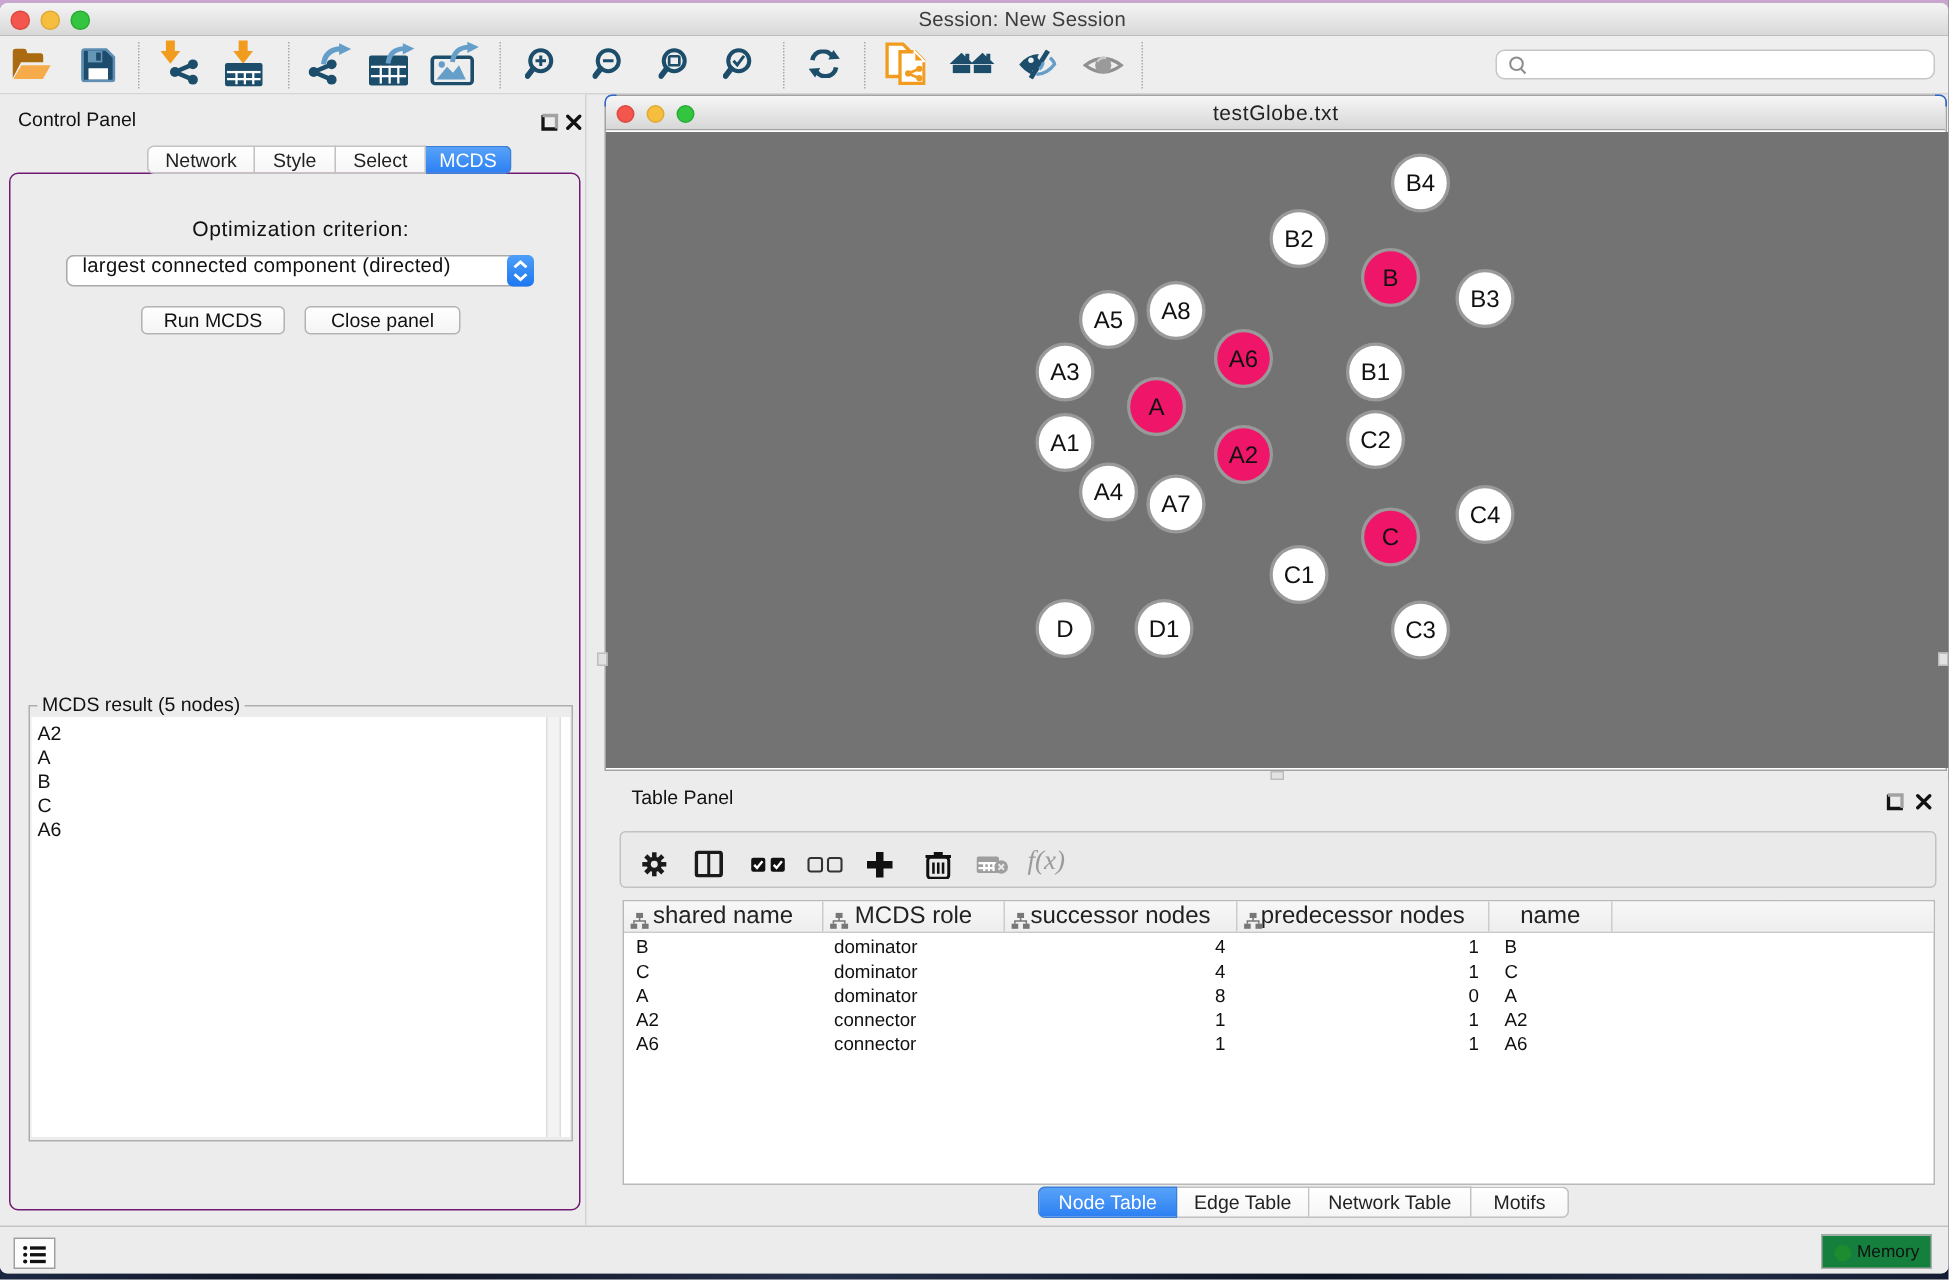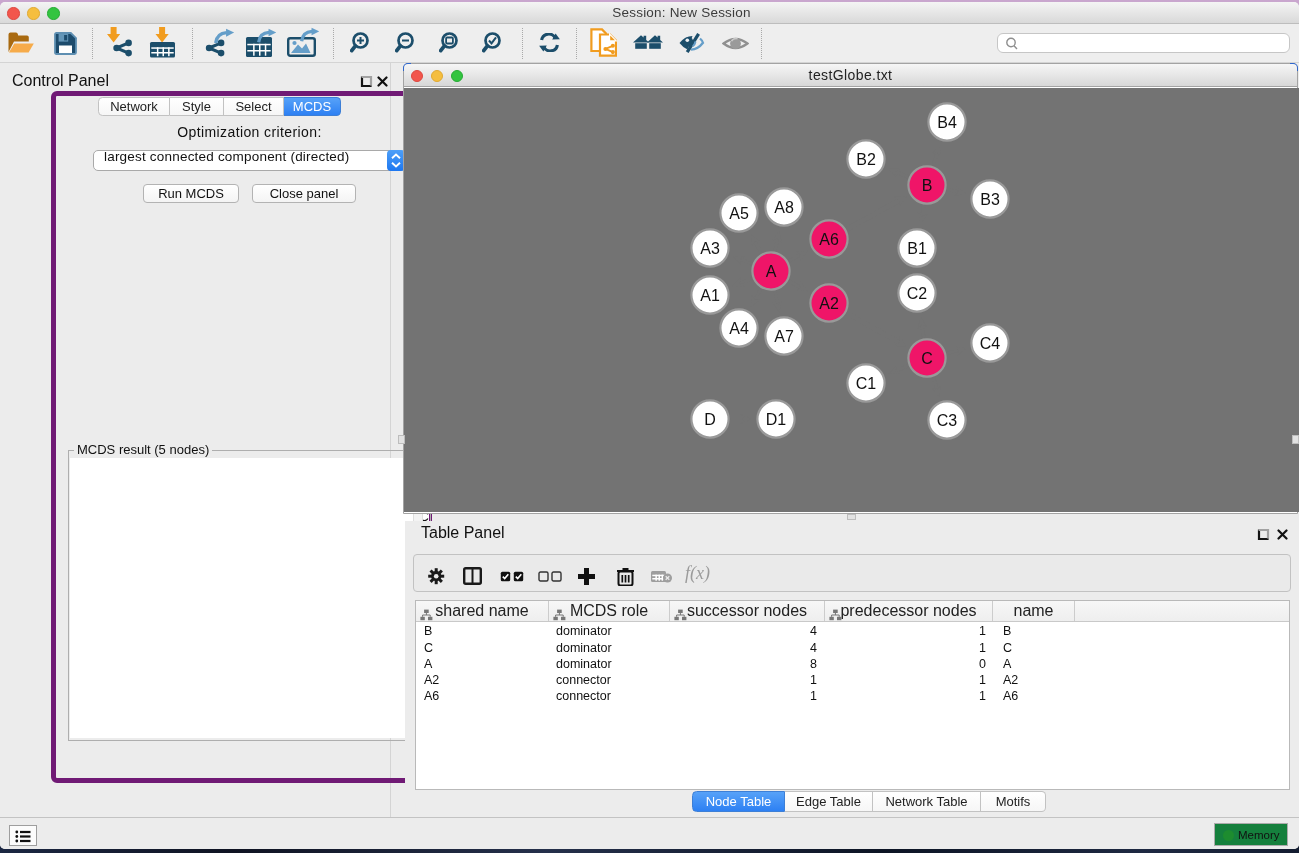--- a/index.html
+++ b/index.html
@@ -9,34 +9,34 @@
 .tl{position:absolute;width:12.5px;height:12.5px;border-radius:50%;}
 #titlebar .t1{left:7px;top:5px;background:#f2564c;border:1px solid #dd4840;}
 #titlebar .t2{left:27px;top:5px;background:#f5be3f;border:1px solid #e0a932;}
 #titlebar .t3{left:47px;top:5px;background:#33c440;border:1px solid #27ab34;}
 #apptitle{position:absolute;left:0;top:0;width:100%;text-align:center;font-size:13.5px;letter-spacing:0.2px;color:#3c3c3c;line-height:21px;margin-left:32px;}
 #toolbar{position:absolute;left:0;top:22px;width:1299px;height:39px;background:#eeeeee;border-bottom:1px solid #d4d4d4;}
 .tsep{position:absolute;top:4px;height:31px;width:0;border-left:1px dotted #a9a9a9;}
 .ticon{position:absolute;}
 #search{position:absolute;left:997px;top:9px;width:293px;height:20px;background:#fff;border:1px solid #c6c6c6;border-radius:6px;}
 #cpanel{position:absolute;left:0;top:61px;width:391px;height:754px;background:#ececec;border-right:1px solid #d4d4d4;}
-.ptitle{font-size:16px;color:#111;position:absolute;}
+.ptitle{font-size:13px;color:#111;position:absolute;}
 .wmaxsvg{position:absolute;}
 .wclose{position:absolute;}
 .seg{position:absolute;height:19px;display:flex;font-size:13px;color:#222;z-index:3;margin-left:20px;}
 .seg>div{border:1px solid #c2c2c2;border-left:none;background:linear-gradient(#ffffff,#f6f6f6);text-align:center;line-height:17px;}
 .seg>div:first-child{border-left:1px solid #c2c2c2;border-radius:4.5px 0 0 4.5px;}
 .seg>div:last-child{border-radius:0 4.5px 4.5px 0;}
 .seg>div.on{background:linear-gradient(#57a2f8,#2d80f3);color:#fff;border-color:#3d7fd6;}
-#tabpane{position:absolute;left:6px;top:28px;width:381px;height:692px;border:5px solid #701a75;border-radius:6px;margin-left:45px;}
+#tabpane{position:absolute;left:6px;top:52px;width:381px;height:692px;border:1px solid #701a75;border-radius:6px;}
 #optlbl{position:absolute;left:3px;top:28px;width:381px;text-align:center;font-size:14px;letter-spacing:0.4px;color:#111;}
 #combo{position:absolute;left:37px;top:54px;width:312px;height:21px;background:#fff;border:1px solid #a9a9a9;border-radius:5px;font-size:13.5px;letter-spacing:0.2px;line-height:11px;color:#111;padding-left:10px;}
 #spin{position:absolute;right:-1px;top:-1px;width:18px;height:21px;border-radius:4px;background:linear-gradient(#4d9ff8,#1d77f0);}
 .btn{position:absolute;height:19px;background:linear-gradient(#ffffff,#f4f4f4);border:1px solid #b3b3b3;border-radius:4px;font-size:13px;color:#111;text-align:center;line-height:17px;}
-#grp{position:absolute;left:12px;top:354px;width:363px;height:291px;border:1px solid #aeaeae;text-align:right;}
+#grp{position:absolute;left:12px;top:354px;width:363px;height:291px;border:1px solid #aeaeae;}
 #grplbl{position:absolute;left:5px;top:-9px;background:#ececec;padding:0 3px;font-size:13px;color:#111;}
 #grplist{position:absolute;left:1px;top:7px;right:1px;bottom:2px;background:#fff;font-size:13px;color:#111;}
 #grplist div{padding-left:4px;height:16px;line-height:16px;}
 #sbtrack{position:absolute;right:6px;top:0;bottom:0;width:10px;background:#f3f3f3;border-left:1px solid #dedede;border-right:1px solid #dedede;}
 #netwin{position:absolute;left:403px;top:61px;width:895px;height:451px;border:1px solid #a3a3a3;border-radius:5px 5px 0 0;background:#fff;}
 #nettbar{position:absolute;left:0;top:0;width:893px;height:23px;background:linear-gradient(#f6f6f6,#d7d7d7);border-bottom:1px solid #a3a3a3;border-radius:4px 4px 0 0;}
 #nettbar .t1{left:7px;top:6px;background:#f2564c;border:1px solid #dd4840;width:12px;height:12px;}
 #nettbar .t2{left:27px;top:6px;background:#f5be3f;border:1px solid #e0a932;width:12px;height:12px;}
 #nettbar .t3{left:47px;top:6px;background:#33c440;border:1px solid #27ab34;width:12px;height:12px;}
 #nettitle{position:absolute;left:0;top:0;width:100%;text-align:center;font-size:14px;letter-spacing:0.4px;color:#222;line-height:22px;}

